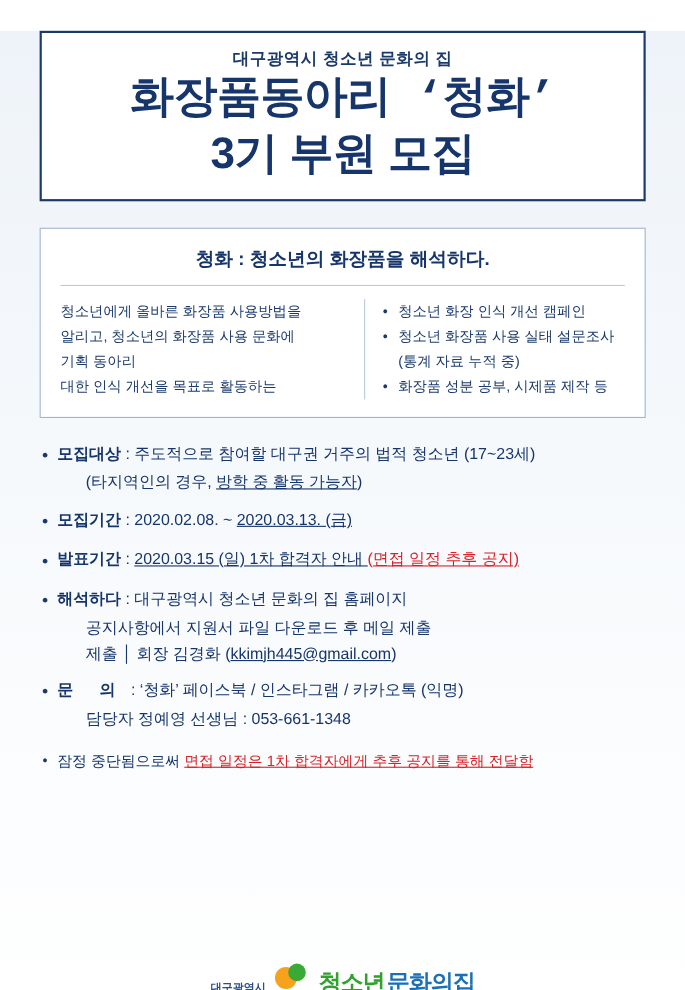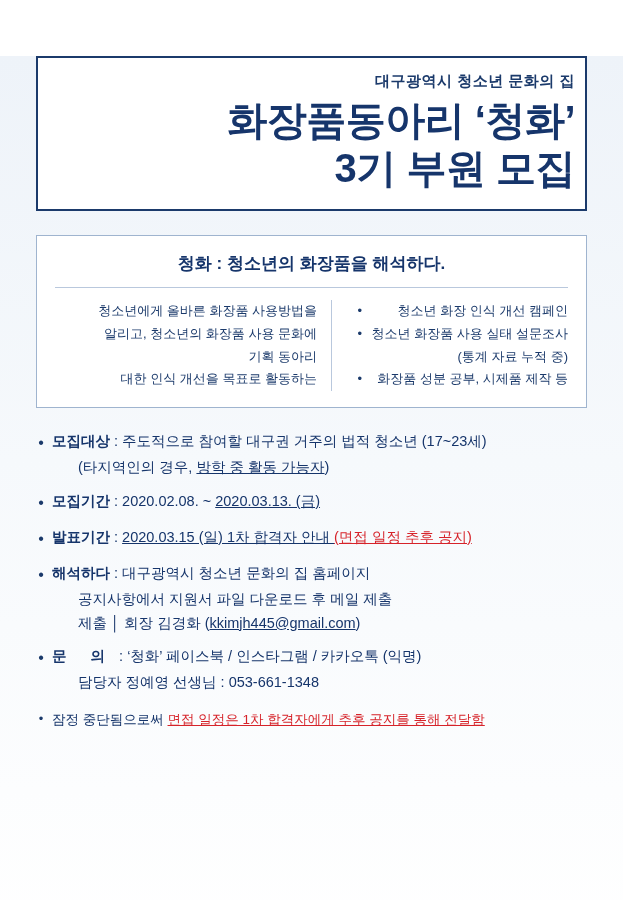--- a/index.html
+++ b/index.html
@@ -16,39 +16,40 @@
   }
   .poster {
     position: relative;
     width: 623px;
     height: 900px;
     background: linear-gradient(180deg, #eef3f9 0%, #f6f9fc 45%, #ffffff 100%);
     box-sizing: border-box;
   }
   
   .header-box {
-    margin: 56px 36px 0 36px;
+    margin: 28px 36px 0 36px;
     border: 2px solid #1b3a6b;
     background: #ffffff;
     padding: 14px 10px 18px 10px;
-    text-align: right;
+    text-align: center;
   }
   .header-sub {
     font-size: 15px;
     font-weight: bold;
     color: #1b3a6b;
     letter-spacing: 0.5px;
     margin-bottom: 6px;
   }
   .header-title1 {
     font-size: 40px;
     font-weight: bold;
     color: #16356b;
     line-height: 1.15;
     letter-spacing: -0.5px;
+    font-family: Liberation Mono, monospace;
   }
   .header-title2 {
     font-size: 40px;
     font-weight: bold;
     color: #16356b;
     line-height: 1.15;
     letter-spacing: -0.5px;
     margin-top: 2px;
   }
   
@@ -63,21 +64,20 @@
     font-size: 17px;
     font-weight: bold;
     color: #16356b;
     padding-bottom: 12px;
     border-bottom: 1px solid #b9c8dd;
     margin-bottom: 12px;
   }
   .intro-cols {
     display: flex;
     align-items: flex-start;
-    text-align: right;
   }
   .intro-left {
     flex: 0 0 262px;
     font-size: 13px;
     line-height: 1.75;
     color: #1b3a6b;
     padding-right: 14px;
     border-right: 1px solid #b9c8dd;
   }
   .intro-left div {

